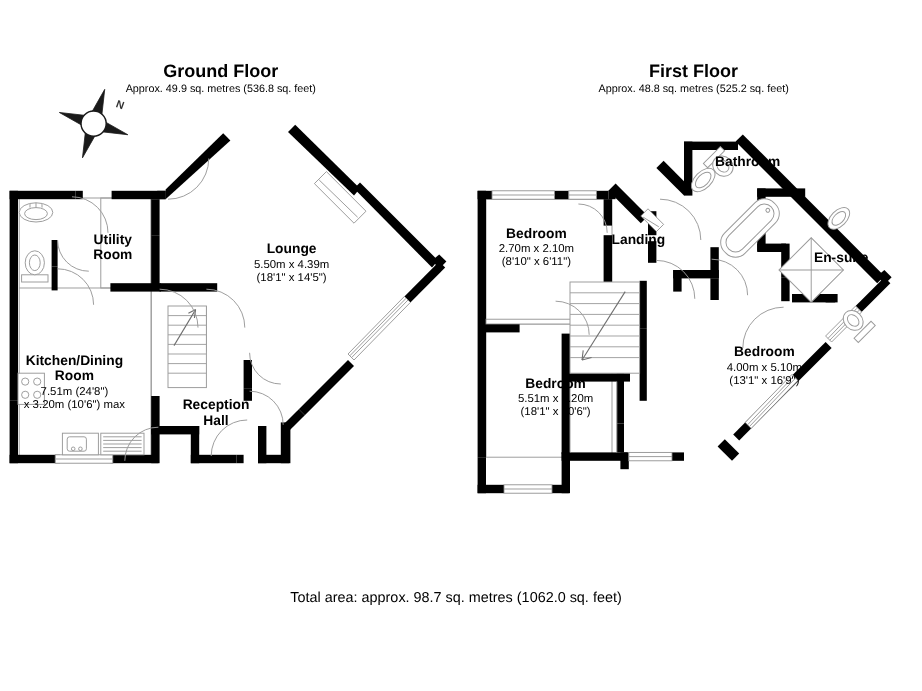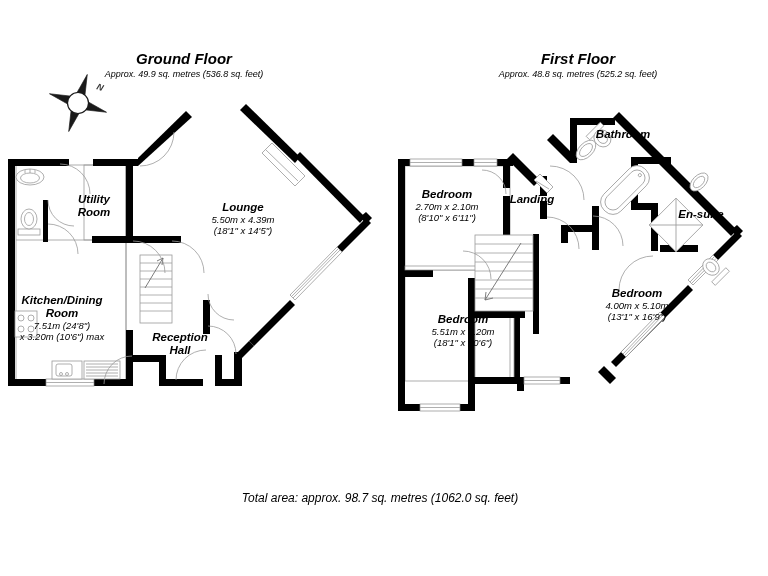--- a/index.html
+++ b/index.html
@@ -14,21 +14,20 @@
     position: relative;
     font-family: "Liberation Sans", sans-serif;
     color: #1a1a1a;
     overflow: hidden;
   }
   #plan-root {
     position: absolute;
     left: 0; top: 0;
     width: 768px;
     height: 576px;
-    font-style: italic;
   }
   svg.plan-svg {
     position: absolute;
     left: 0; top: 0;
     width: 768px;
     height: 576px;
     display: block;
   }
   
   .floor-title {

